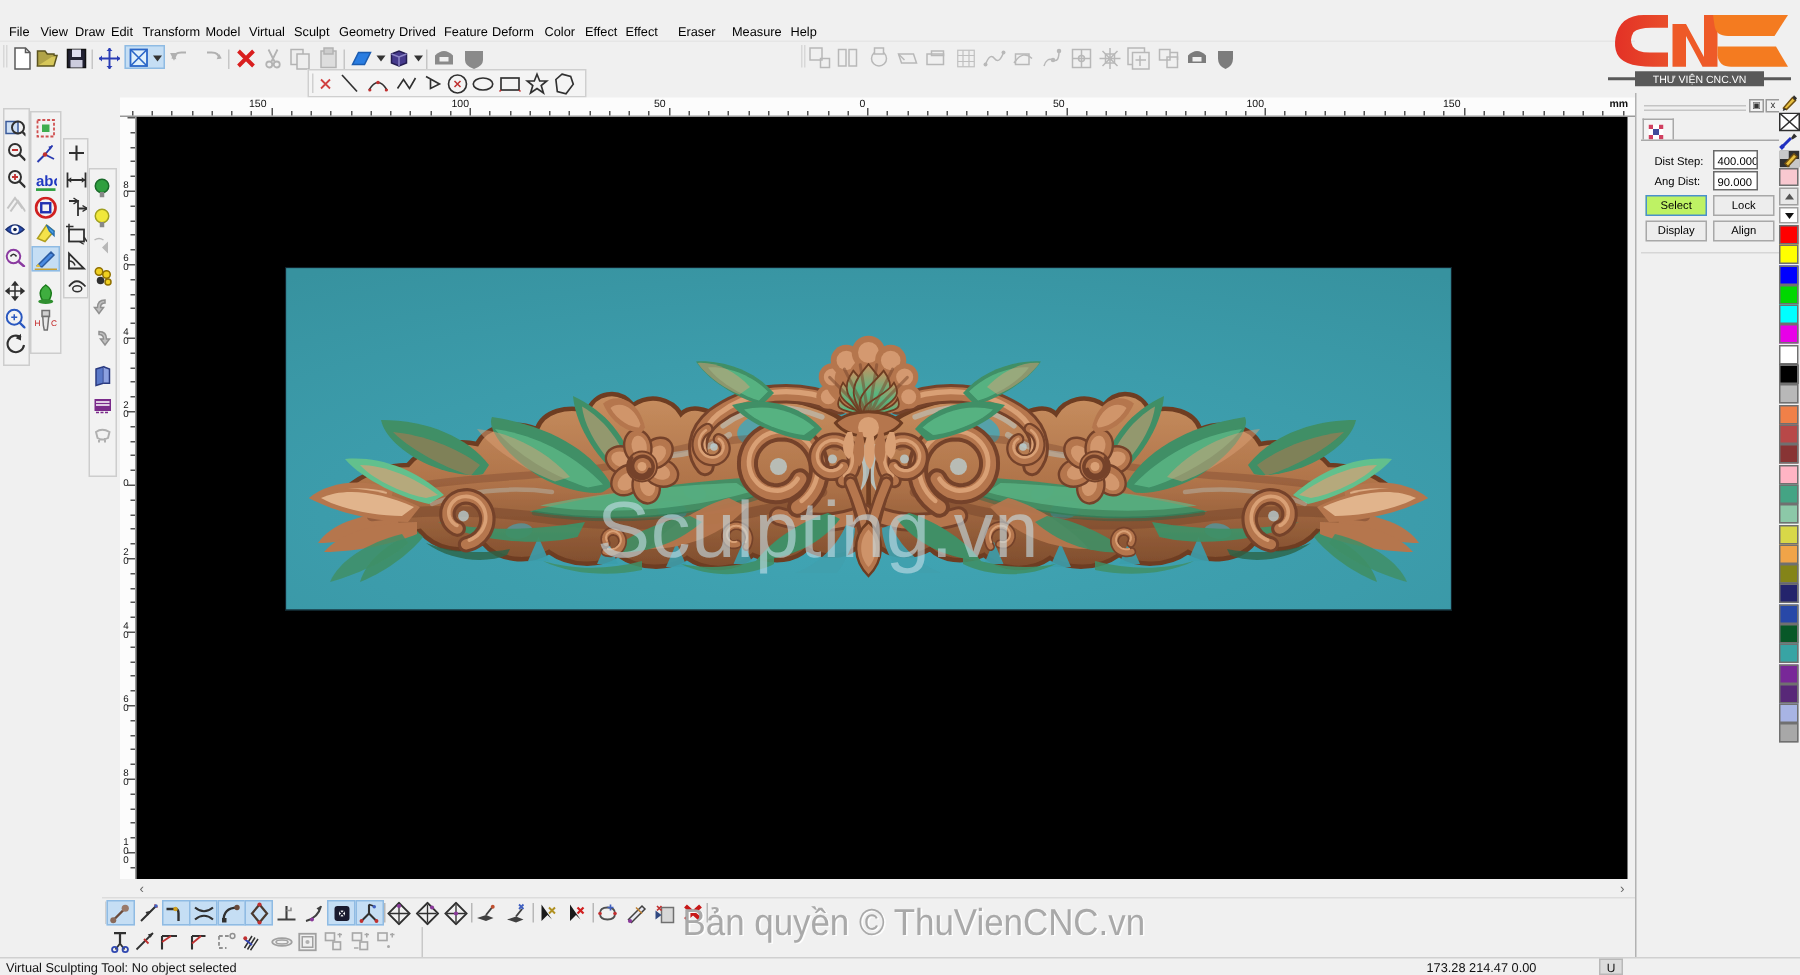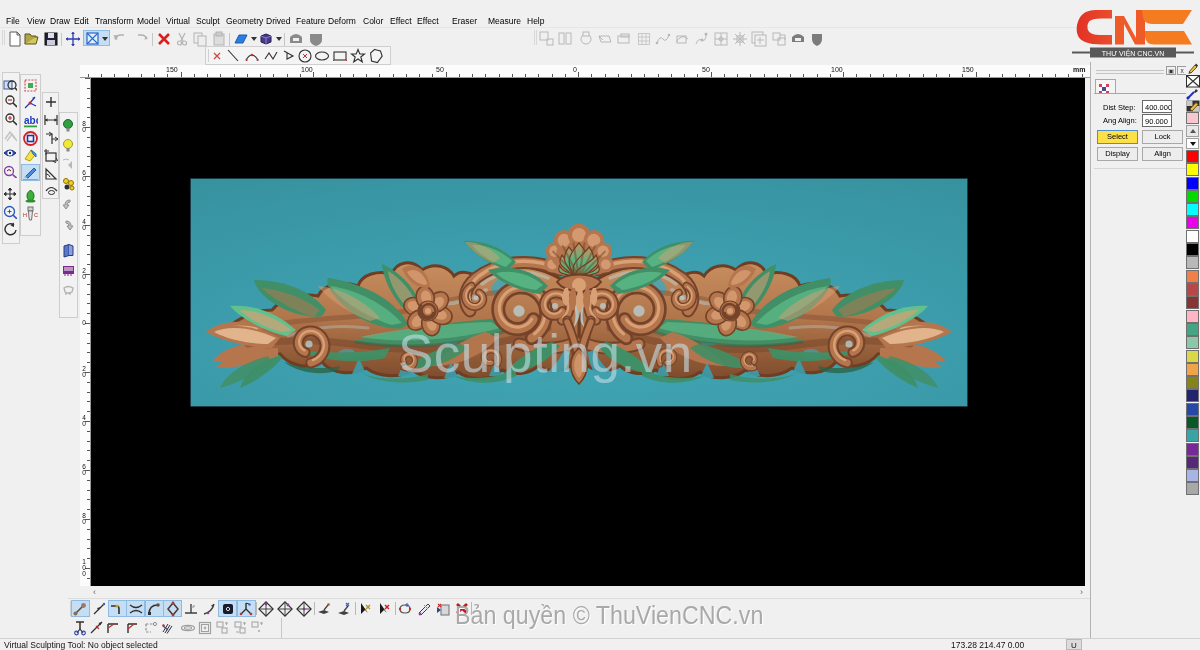--- a/index.html
+++ b/index.html
@@ -907,24 +907,24 @@
           <rect width="10" height="10" fill="#fff"></rect>
           <rect x="0" y="0" width="3" height="3" fill="#d04060"></rect>
           <rect x="7" y="0" width="3" height="3" fill="#d04060"></rect>
           <rect x="0" y="7" width="3" height="3" fill="#d04060"></rect>
           <rect x="7" y="7" width="3" height="3" fill="#d04060"></rect>
           <rect x="3" y="3" width="4" height="4" fill="#404a9a"></rect>
         </svg>
 </div>
 <div style="position:absolute;left:3px;top:31px;width:92px;height:1px;background:#a8a8a8"></div>
 <span style="position:absolute;left:12px;top:41px;font-size:7.5px">Dist Step:</span>
-<span style="position:absolute;left:12px;top:54px;font-size:7.5px">Ang Align:</span>
+<span style="position:absolute;left:12px;top:54px;font-size:7.5px">Ang Dist:</span>
 <div style="position:absolute;left:51px;top:38px;width:30px;height:13px;background:#fff;border:1px solid #6a6a6a;font-size:7.5px;padding:1.5px 0 0 2px;overflow:hidden">400.000</div>
 <div style="position:absolute;left:51px;top:52px;width:30px;height:13px;background:#fff;border:1px solid #6a6a6a;font-size:7.5px;padding:1.5px 0 0 2px;overflow:hidden">90.000</div>
-<div class="rbtn" style="left:6px;top:68px;width:41px;height:14px;border:1.5px solid #4a90cd;line-height:11px;background:#fde047">Select</div>
+<div class="rbtn" style="left:6px;top:68px;width:41px;height:14px;border:1.5px solid #4a90cd;line-height:11px;background:#bef264">Select</div>
 <div class="rbtn" style="left:51px;top:68px;width:41px;height:14px;line-height:12px;">Lock</div>
 <div class="rbtn" style="left:6px;top:85px;width:41px;height:14px;line-height:12px;">Display</div>
 <div class="rbtn" style="left:51px;top:85px;width:41px;height:14px;line-height:12px;">Align</div>
 <div style="position:absolute;left:3px;top:106px;width:92px;height:1px;background:#d6d6d6"></div>
 </div>
 <div id="colorstrip" class="abs">
 <svg class="abs" style="left:0px;top:0px" width="14" height="13" viewBox="0 0 14 13">
         <path d="M3 10 L9 3 L11 5 L5 11 Z" fill="#e8c040" stroke="#705010"></path>
         <path d="M9 3 L10 1.5 L12 3.5 L11 5 Z" fill="#303030"></path>
         <path d="M3 10 L2.5 12 L5 11 Z" fill="#303030"></path>

